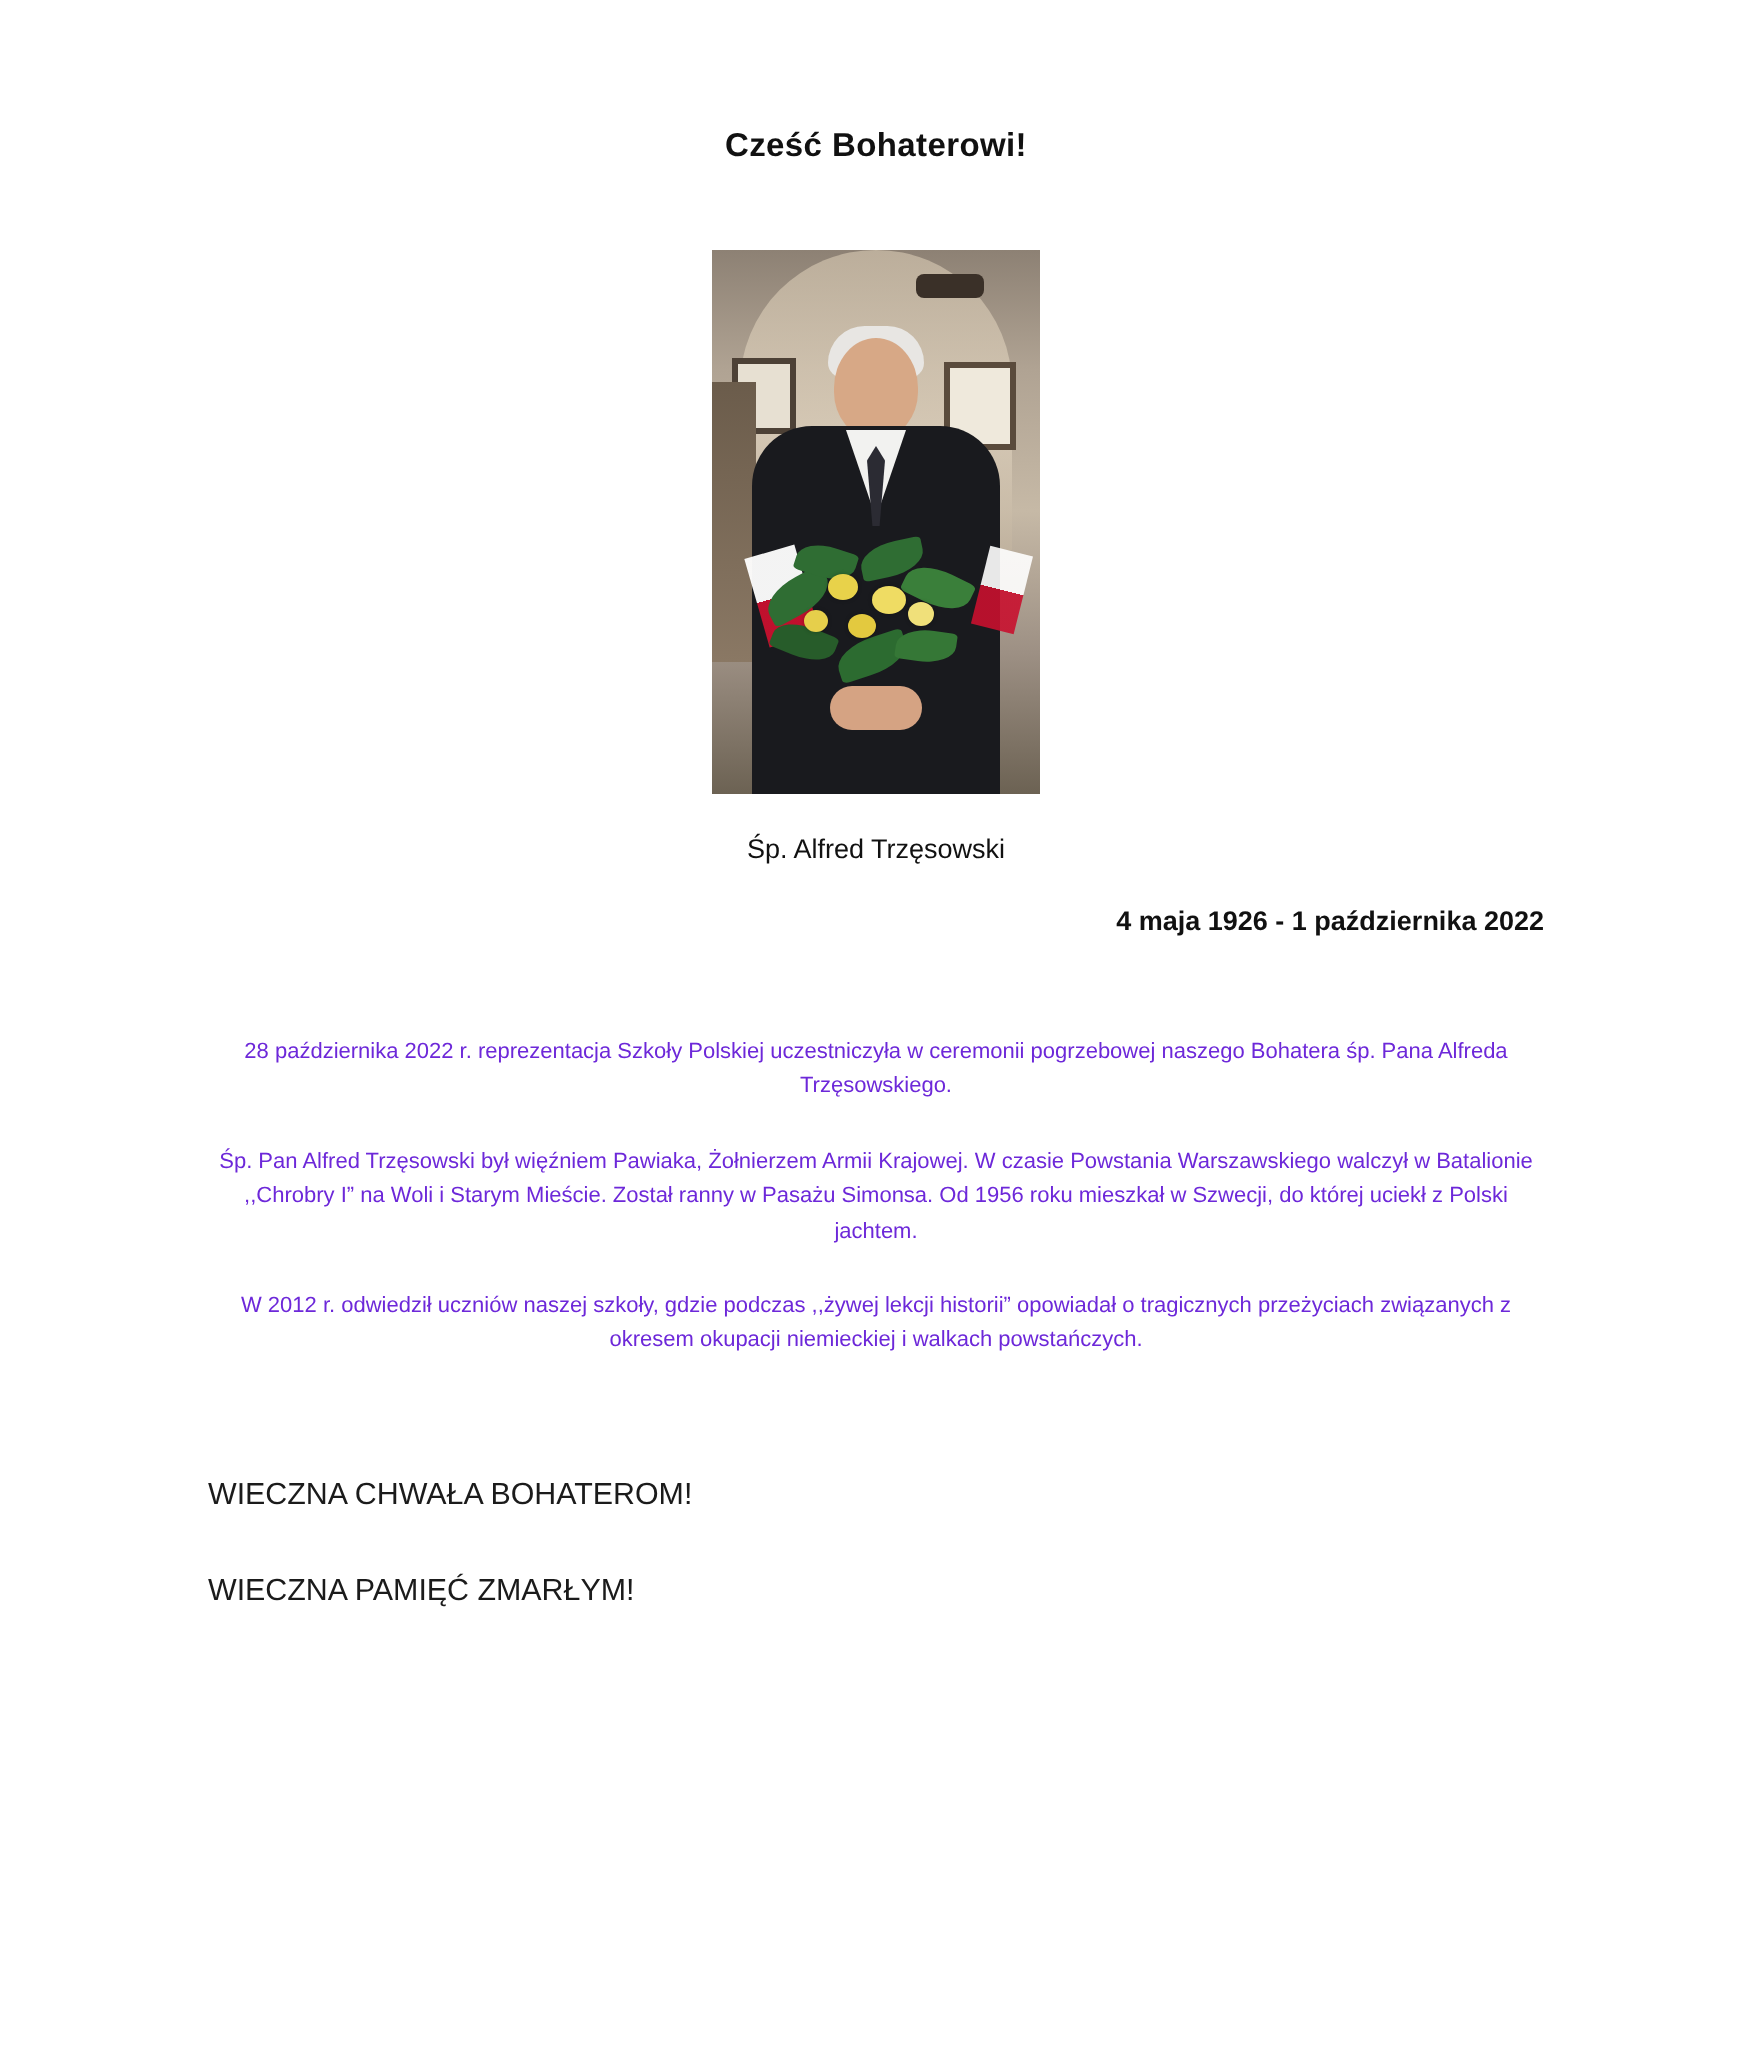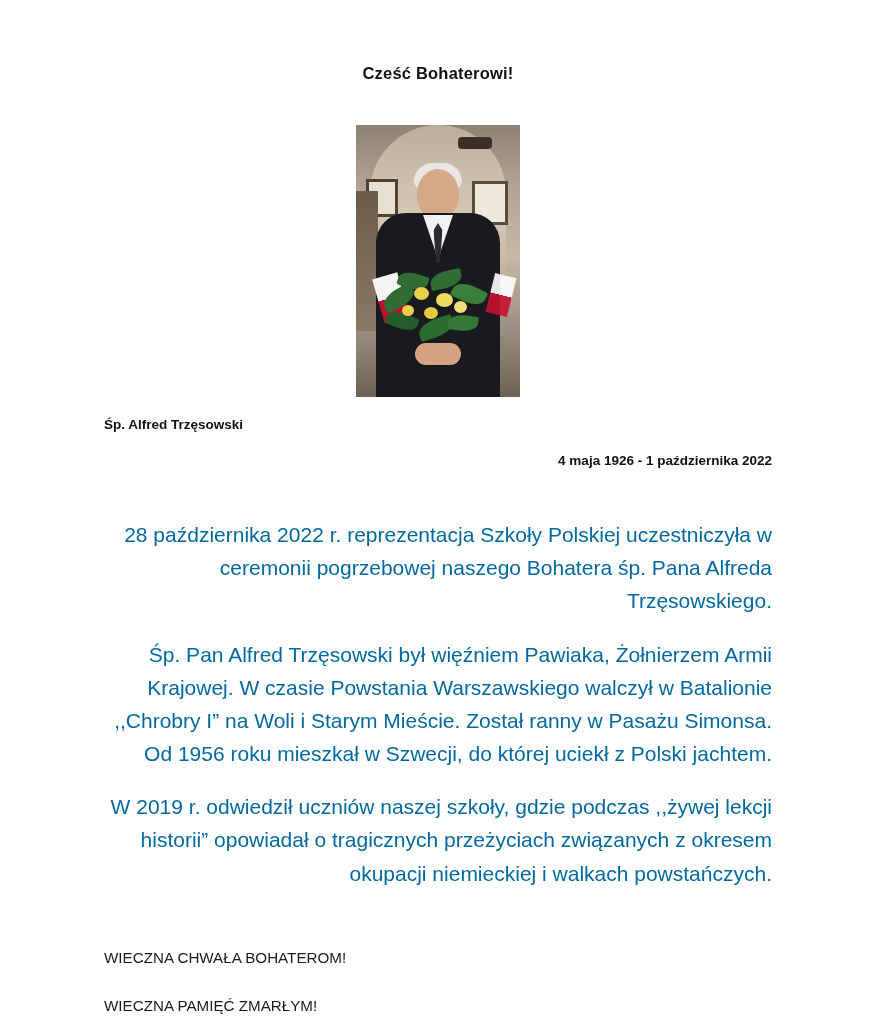--- a/index.html
+++ b/index.html
@@ -167,42 +167,42 @@
   .ph-hands {
     position: absolute;
     left: 50%;
     top: 218px;
     transform: translateX(-50%);
     width: 46px; height: 22px;
     background: #d5a383;
     border-radius: 12px;
   }
   .caption-name {
-    text-align: left;
+    text-align: center;
     font-size: 13.5px;
-    font-weight: bold;
+    font-weight: normal;
     margin-top: 20px;
     color: #111111;
   }
   .caption-dates {
     text-align: right;
     font-size: 13.5px;
     font-weight: bold;
     margin-top: 21px;
     color: #111111;
   }
   .body-text {
     margin-top: 50px;
   }
   .body-text p {
-    font-size: 21px;
+    font-size: 11px;
     line-height: 1.58;
     margin: 0 0 20px 0;
-    color: #0369a1;
-    text-align: right;
+    color: #6d28d9;
+    text-align: center;
   }
   .closing {
     margin-top: 56px;
   }
   .closing p {
     text-align: left;
     font-size: 15.2px;
     line-height: 1.6;
     margin: 0 0 24px 0;
     color: #1b1b1b;
@@ -247,21 +247,21 @@
       <div class="ph-hands"></div>
     </div>
   </div>
 
   <div class="caption-name">Śp. Alfred Trzęsowski</div>
   <div class="caption-dates">4 maja 1926 - 1 października 2022</div>
 
   <div class="body-text">
     <p>28 października 2022 r. reprezentacja Szkoły Polskiej uczestniczyła w ceremonii pogrzebowej naszego Bohatera śp. Pana Alfreda Trzęsowskiego.</p>
     <p>Śp. Pan Alfred Trzęsowski był więźniem Pawiaka, Żołnierzem Armii Krajowej. W czasie Powstania Warszawskiego walczył w Batalionie ,,Chrobry I” na Woli i Starym Mieście. Został ranny w Pasażu Simonsa. Od 1956 roku mieszkał w Szwecji, do której uciekł z Polski jachtem.</p>
-    <p>W 2019 r. odwiedził uczniów naszej szkoły, gdzie podczas ,,żywej lekcji historii” opowiadał o tragicznych przeżyciach związanych z okresem okupacji niemieckiej i walkach powstańczych.</p>
+    <p>W 2012 r. odwiedził uczniów naszej szkoły, gdzie podczas ,,żywej lekcji historii” opowiadał o tragicznych przeżyciach związanych z okresem okupacji niemieckiej i walkach powstańczych.</p>
   </div>
 
   <div class="closing">
     <p>WIECZNA CHWAŁA BOHATEROM!</p>
     <p>WIECZNA PAMIĘĆ ZMARŁYM!</p>
   </div>
 
 </div>
 
 </body></html>

